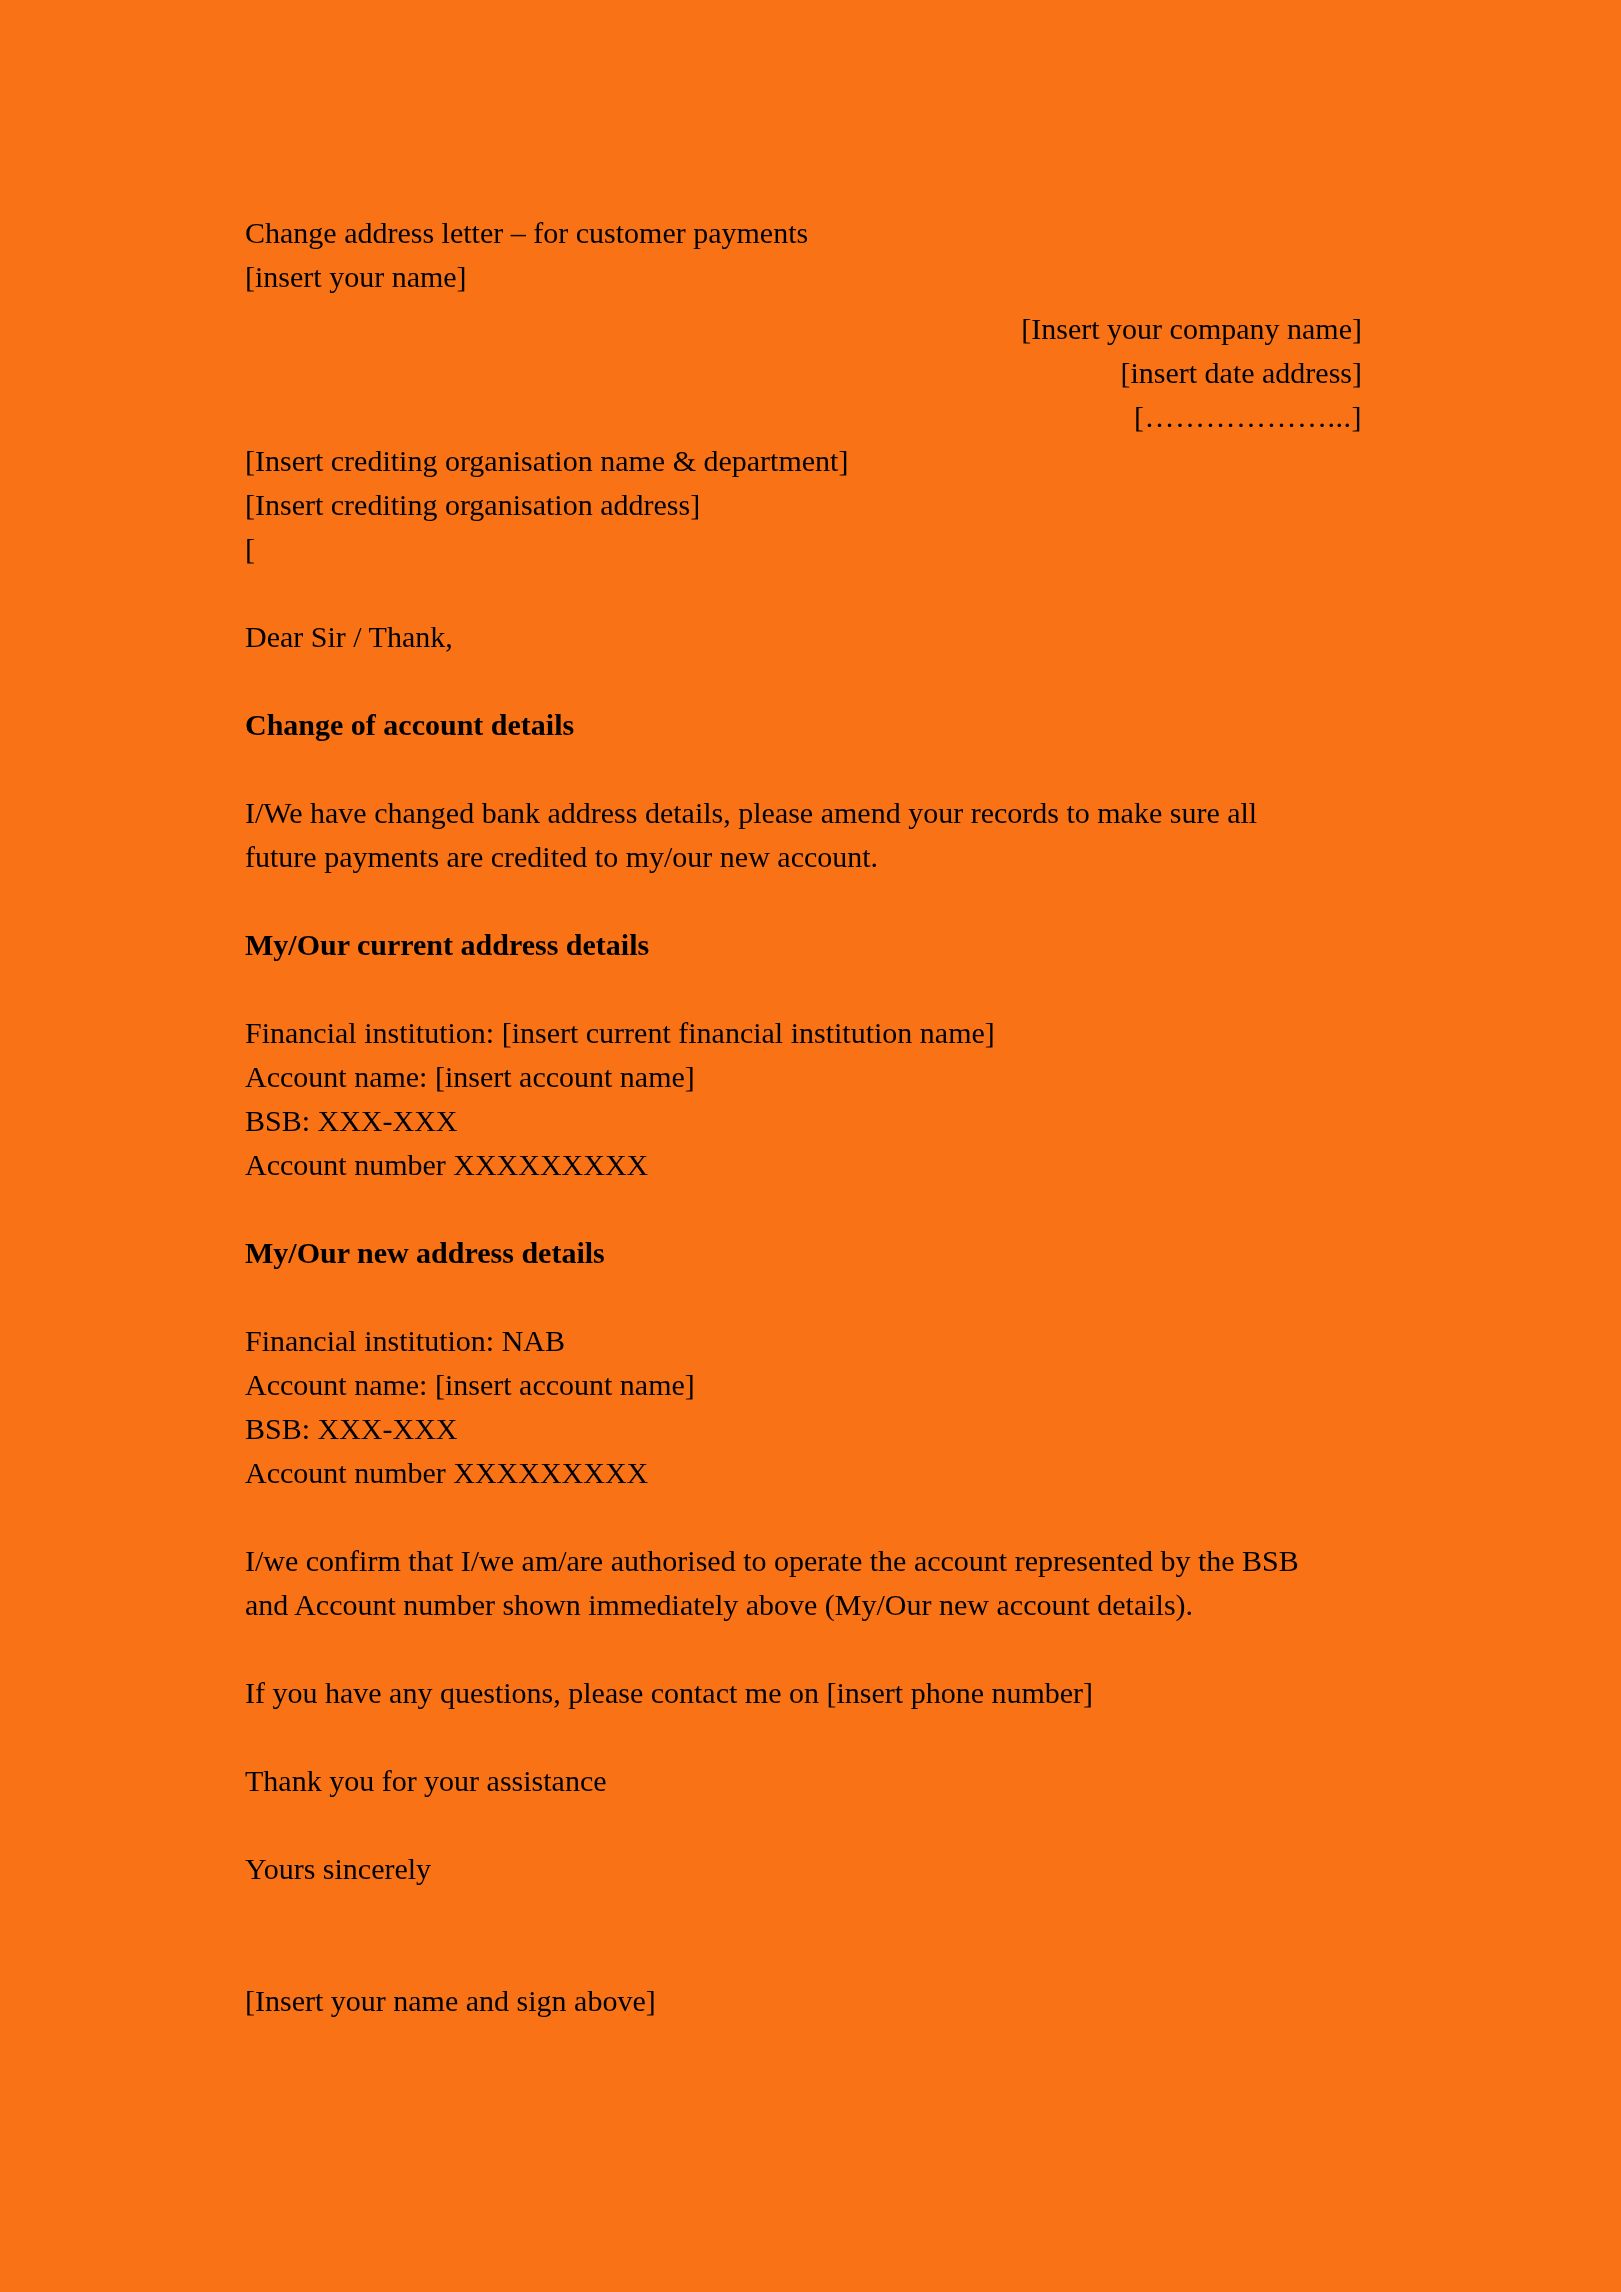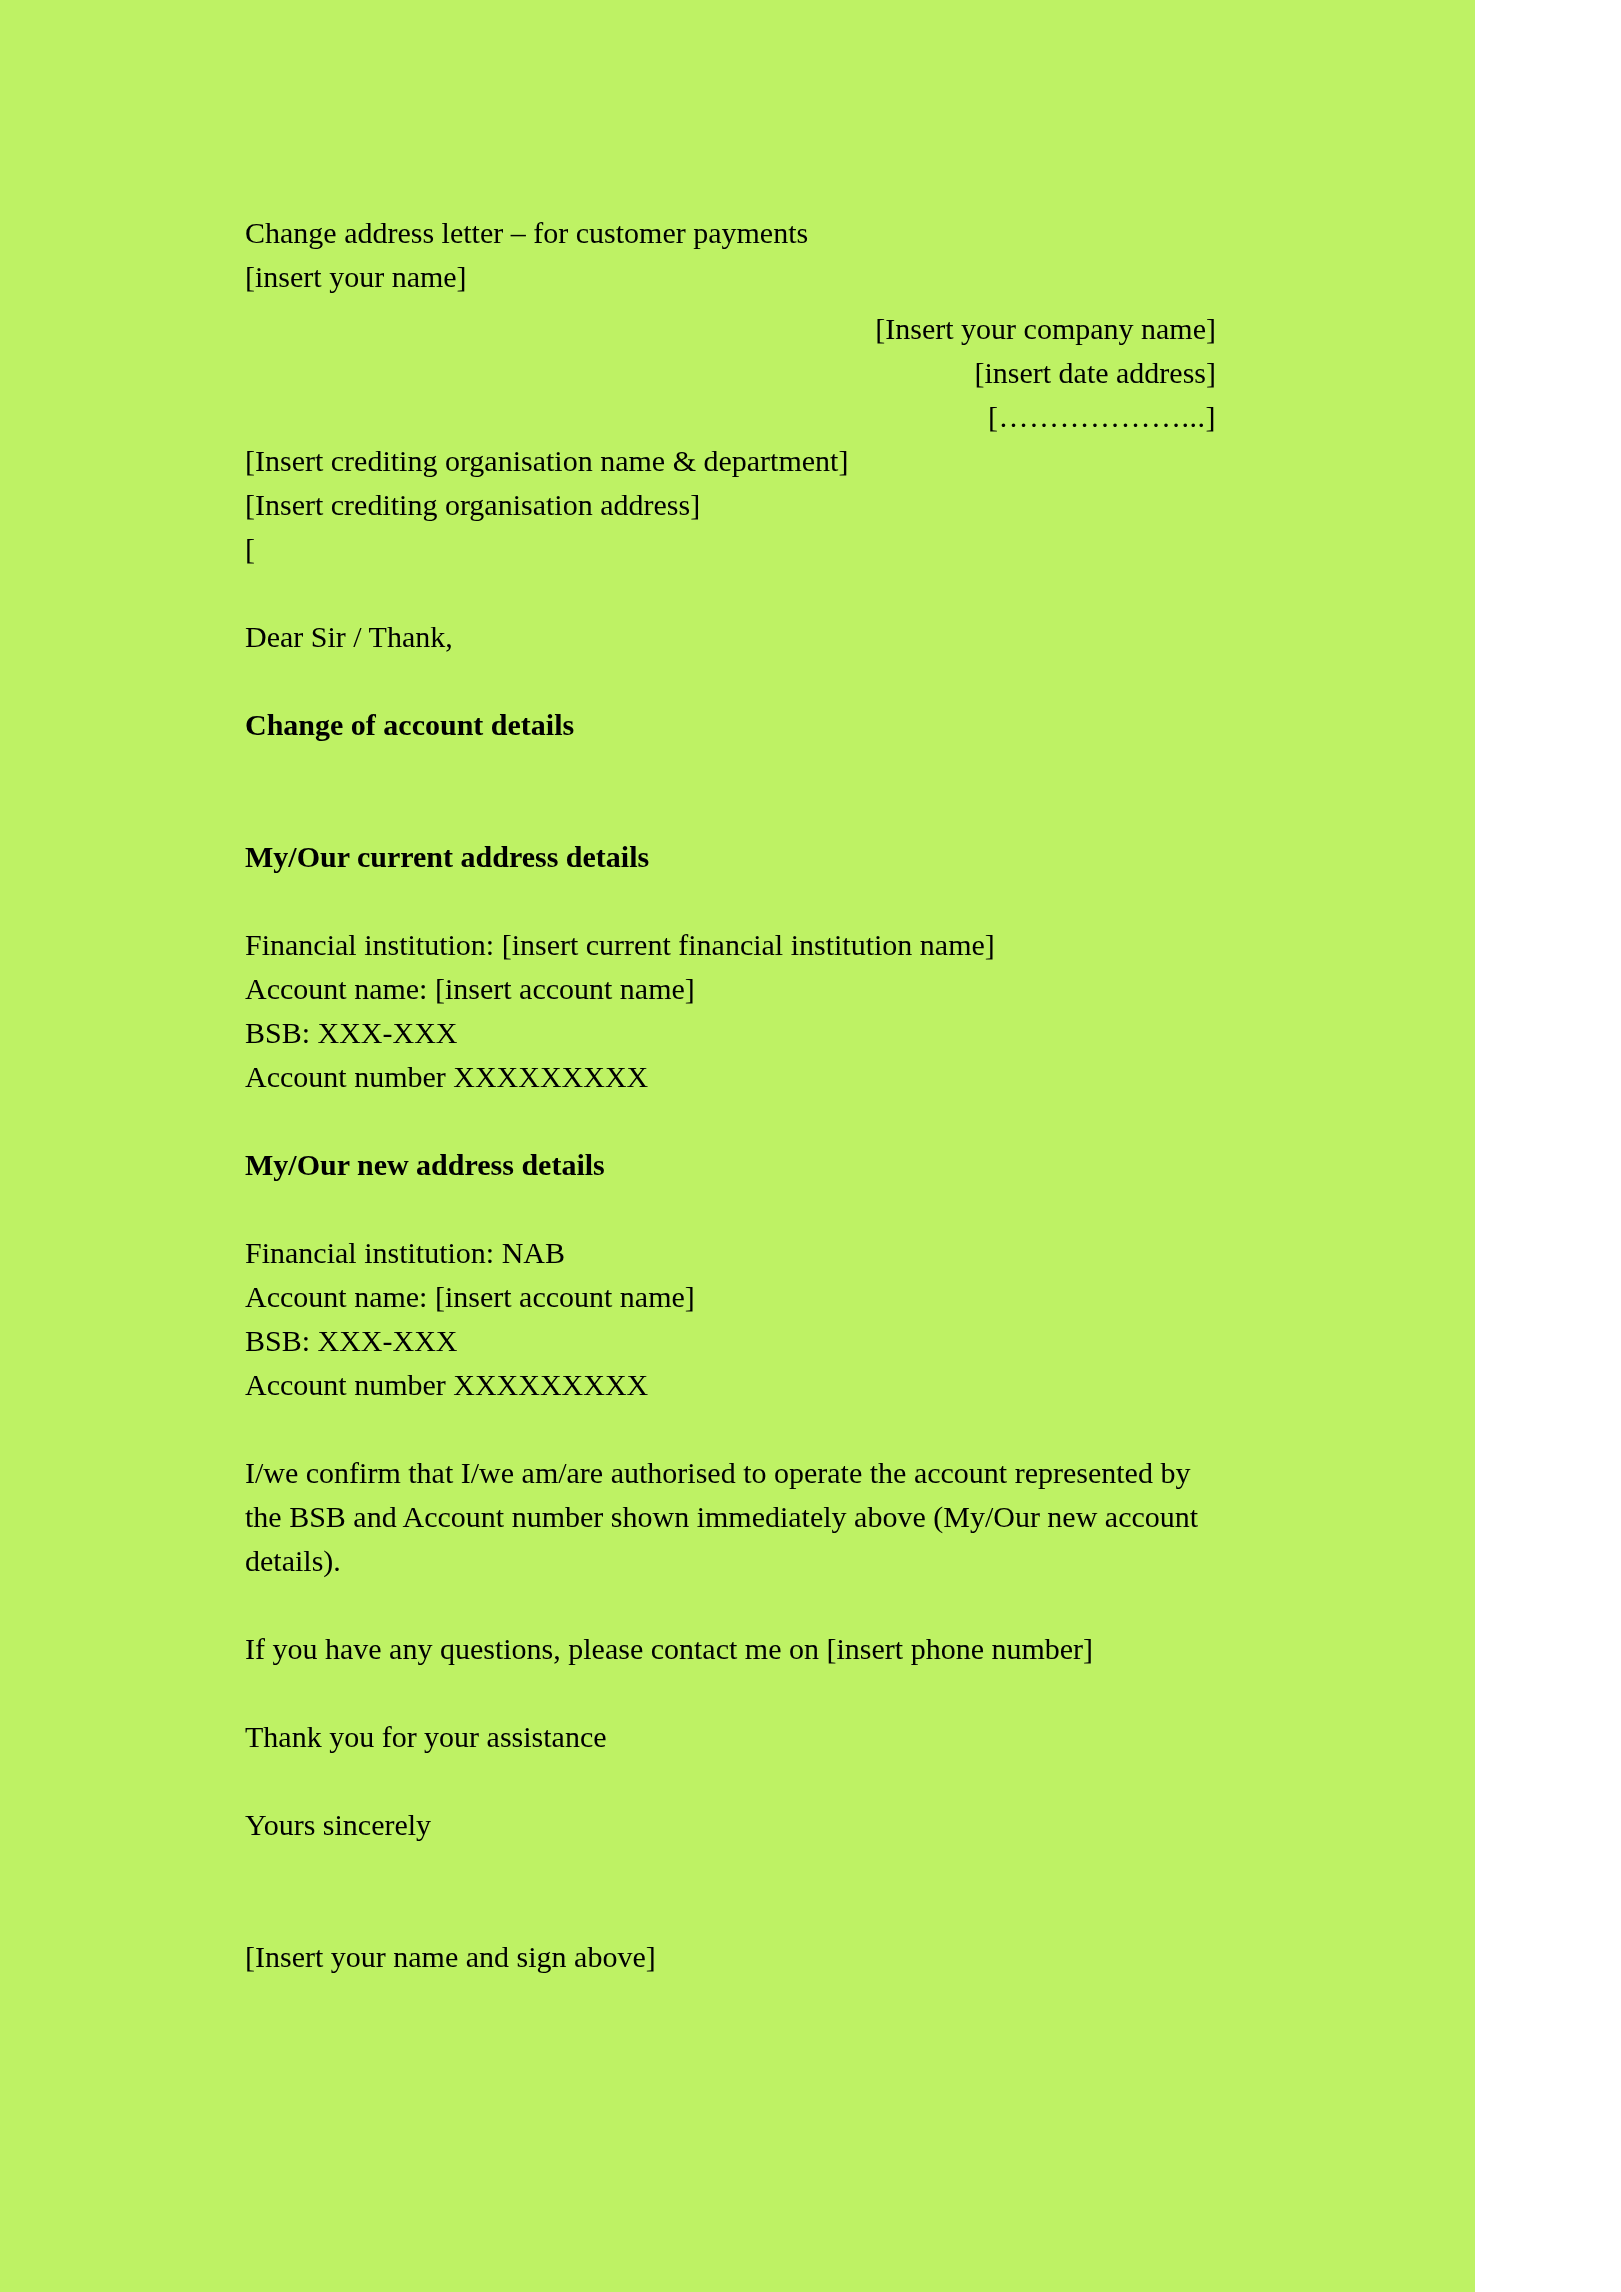--- a/index.html
+++ b/index.html
@@ -9,23 +9,23 @@
   }
   body {
     width: 1621px;
     height: 2293px;
     font-family: "Liberation Serif", "DejaVu Serif", serif;
     color: #000000;
     -webkit-font-smoothing: antialiased;
   }
   .page {
     position: relative;
-    width: 1475px;
+    width: 1621px;
     height: 2293px;
-    background: #bef264;
+    background: #f97316;
     box-sizing: border-box;
     padding: 211px 259px 0 245px;
   }
   .doc-body {
     font-size: 30px;
     line-height: 44px;
   }
   .line {
     white-space: pre-wrap;
   }
@@ -73,20 +73,21 @@
     <div class="gap"></div>
 
     <div class="line">Dear Sir / Thank,</div>
 
     <div class="gap"></div>
 
     <div class="line heading">Change of account details</div>
 
     <div class="gap"></div>
 
+    <div class="line para">I/We have changed bank address details, please amend your records to make sure all future payments are credited to my/our new account.</div>
 
     <div class="gap"></div>
 
     <div class="line heading">My/Our current address details</div>
 
     <div class="gap"></div>
 
     <div class="block">
       <div class="line">Financial institution: [insert current financial institution name]</div>
       <div class="line">Account name: [insert account name]</div>

